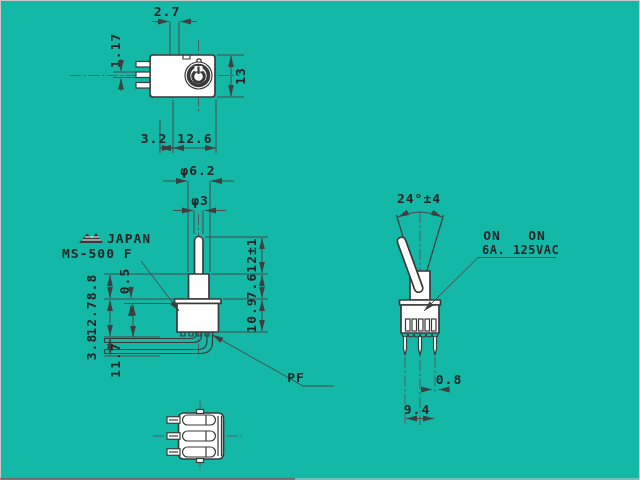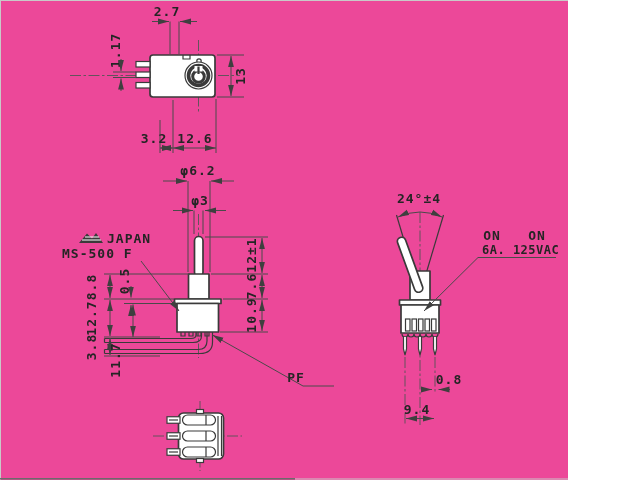--- a/index.html
+++ b/index.html
@@ -1,16 +1,16 @@
 <!DOCTYPE html>
 <html><head>
 <meta charset="utf-8">
 <style>
   html,body{margin:0;padding:0;background:#ffffff;}
-  #canvas{position:relative;width:568px;height:480px;background:#ec4899;overflow:hidden;}
+  #canvas{position:relative;width:640px;height:480px;background:#14b8a6;overflow:hidden;}
   svg{position:absolute;left:0;top:0;}
   text{font-family:"DejaVu Sans Mono","Liberation Mono",monospace;font-size:13px;font-weight:bold;fill:#252525;letter-spacing:1px;}
   .sm{font-size:12px;letter-spacing:0.5px;}
   .olw{fill:#ffffff;stroke:#3a3a3a;stroke-width:1.7;stroke-linejoin:round;}
   .ol2{fill:none;stroke:#3a3a3a;stroke-width:1.2;}
   .ol2w{fill:#ffffff;stroke:#3a3a3a;stroke-width:1.2;}
   .dl{fill:none;stroke:#4a4a4a;stroke-width:1;}
   .cl{fill:none;stroke:#555555;stroke-width:0.9;stroke-dasharray:11 2.5 2.5 2.5;}
   .edge{stroke:#c9c9c9;stroke-width:1;}
   .edged{stroke:#6b6b6b;stroke-width:1.6;}

